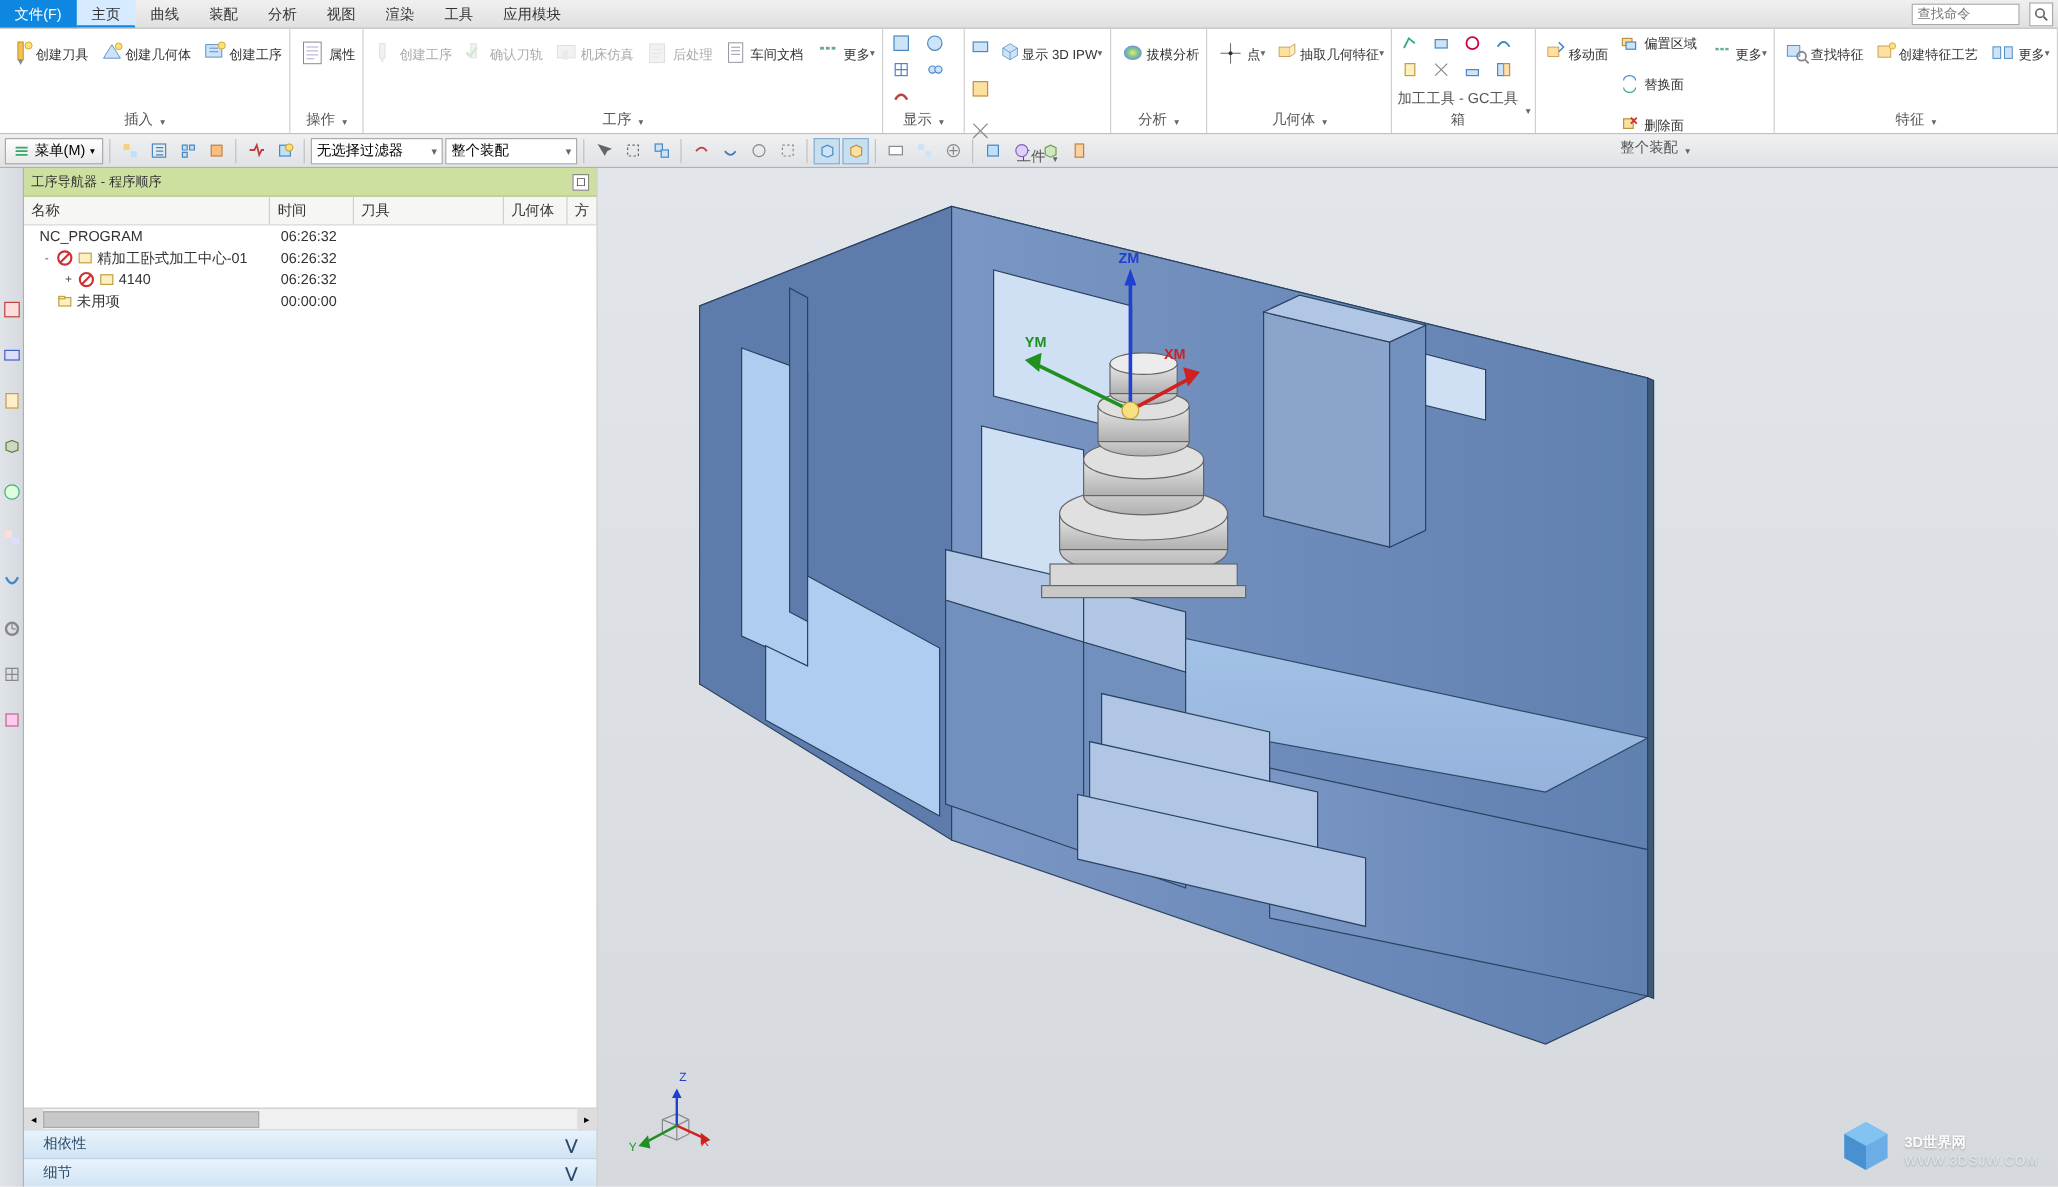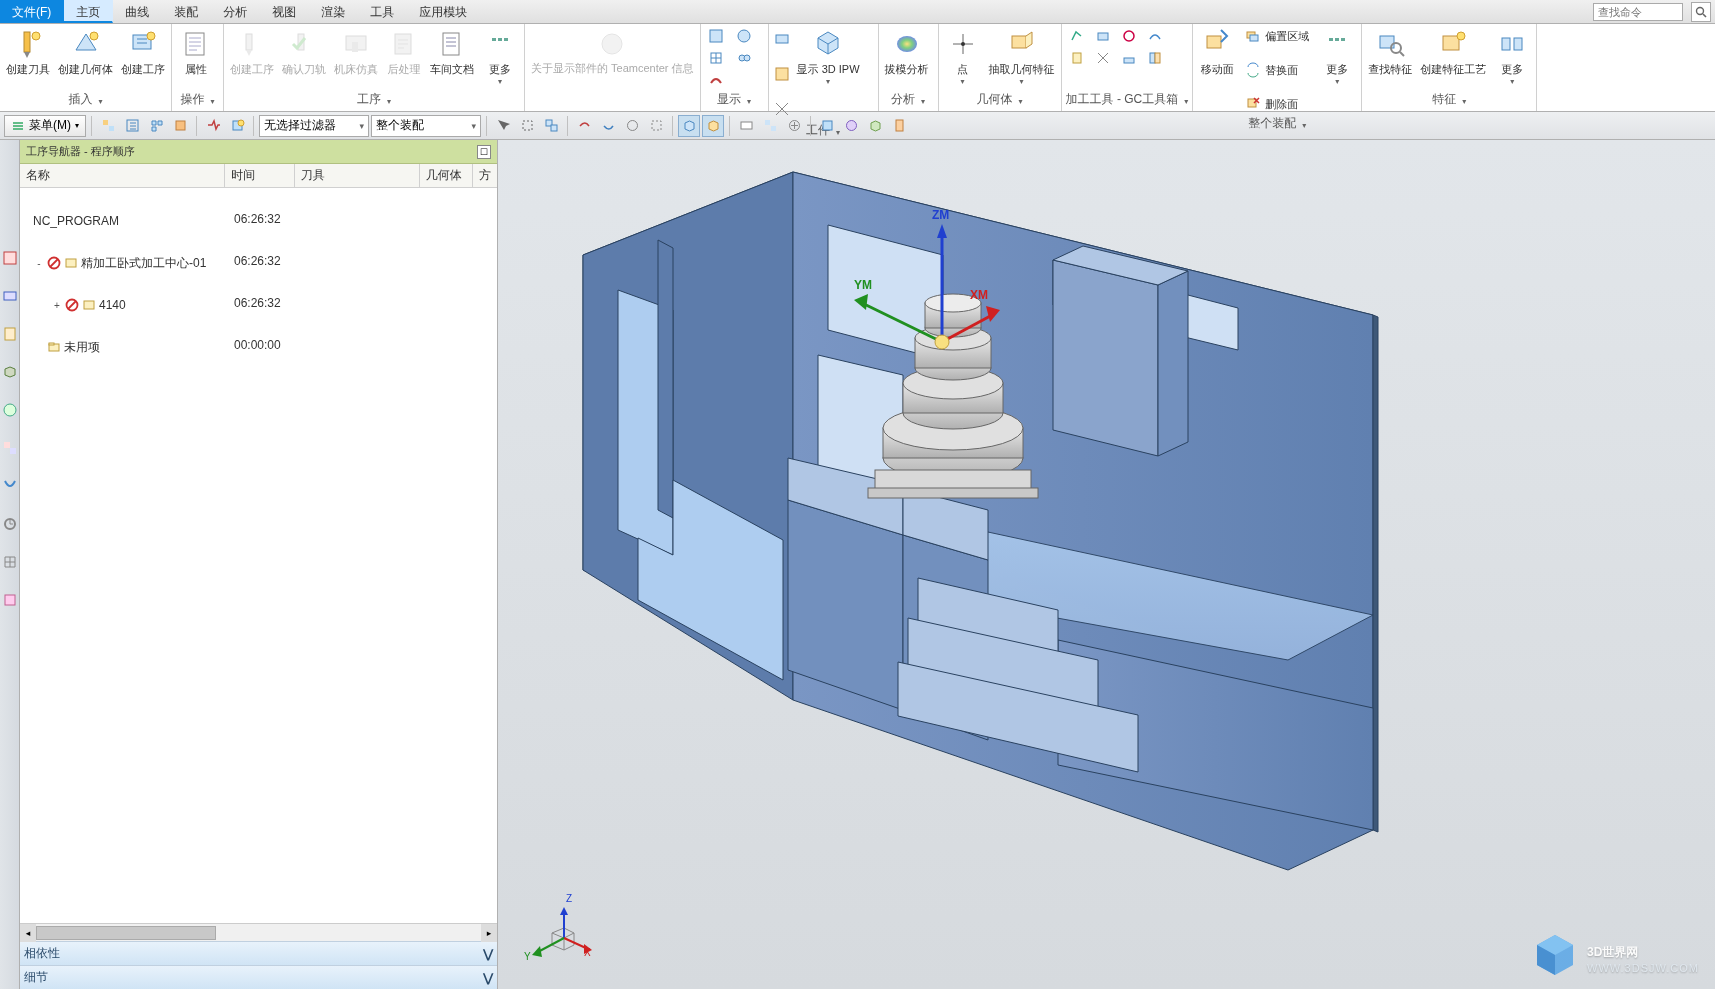--- a/index.html
+++ b/index.html
@@ -8,21 +8,21 @@
 .menubar .tab { padding: 4px 12px; cursor: default; color: #333; border-right: 1px solid transparent; }
 .menubar .tab.file { background: #0d87e0; color: #fff; border-right: 1px solid #0d87e0; }
 .menubar .tab.home { background: #d6ebff; color: #333; border-bottom: 2px solid #0d87e0; }
 .menubar .spacer { flex: 1; }
 .menubar .search { width: 90px; height: 18px; margin: 3px 4px; border: 1px solid #aaa; background: #fff; font-size: 11px; padding: 0 4px; color: #999; }
 .menubar .search-btn { width: 20px; height: 20px; margin: 2px 4px; border: 1px solid #aaa; background: #fff; display: flex; align-items: center; justify-content: center; }
 .ribbon { height: 88px; background: #fff; border-bottom: 1px solid #b0b0b0; display: flex; }
 .ribbon-group { border-right: 1px solid #d0d0d0; display: flex; flex-direction: column; padding: 2px 4px; }
 .ribbon-group .content { flex: 1; display: flex; align-items: flex-start; gap: 4px; }
 .ribbon-group .title { text-align: center; font-size: 11px; color: #555; padding: 1px 0; display: flex; justify-content: center; align-items: center; gap: 4px; }
-.ribbon-btn { display: flex; flex-direction: column; align-items: center; justify-content: center; min-width: 40px; padding: 2px; cursor: default; }
+.ribbon-btn { display: flex; flex-direction: row; align-items: center; justify-content: center; min-width: 40px; padding: 2px; cursor: default; }
 .ribbon-btn .icon { width: 32px; height: 32px; display: flex; align-items: center; justify-content: center; }
 .ribbon-btn .label { font-size: 11px; color: #333; text-align: center; white-space: nowrap; margin-top: 2px; }
 .ribbon-btn.disabled .label { color: #aaa; }
 .ribbon-btn.disabled .icon { opacity: 0.4; }
 .small-col { display: flex; flex-direction: column; gap: 14px; }
 .small-item { display: flex; align-items: center; gap: 4px; height: 20px; padding: 0 4px; cursor: default; }
 .small-item .sicon { width: 16px; height: 16px; }
 .small-item .slabel { font-size: 11px; color: #333; white-space: nowrap; }
 .small-icons-grid { display: grid; grid-template-columns: repeat(4, 24px); gap: 2px; }
 .small-icons-grid .gicon { width: 22px; height: 20px; display: flex; align-items: center; justify-content: center; cursor: default; }
@@ -37,32 +37,32 @@
 .main { height: 849px; display: flex; background: #f0f0f0; }
 .leftbar { width: 20px; background: linear-gradient(90deg,#e0e4e8,#d5dae0); border-right: 1px solid #b0b0b0; display: flex; flex-direction: column; align-items: center; padding-top: 110px; gap: 22px; }
 .leftbar .licon { width: 16px; height: 16px; }
 .navigator { width: 478px; background: #fff; border-right: 1px solid #b0b0b0; display: flex; flex-direction: column; }
 .nav-header { background: #cee0a0; padding: 4px 6px; display: flex; align-items: center; justify-content: space-between; border-bottom: 1px solid #b0c080; }
 .nav-header .title { font-size: 11px; color: #333; }
 .nav-header .max { width: 14px; height: 14px; border: 1px solid #888; background: #fff; display: flex; align-items: center; justify-content: center; font-size: 9px; }
 .nav-cols { display: flex; font-size: 11px; color: #333; background: #f6f6f2; border-bottom: 1px solid #d0d0d0; }
 .nav-cols div { padding: 3px 6px; border-right: 1px solid #d0d0d0; }
 .nav-tree { flex: 1; overflow: auto; background: #fff; }
-.tree-row { display: flex; height: 18px; font-size: 11px; color: #333; margin-top: 24px; }
+.tree-row { display: flex; align-items: center; height: 18px; font-size: 11px; color: #333; }
 .tree-row .cell1 { width: 214px; display: flex; align-items: center; gap: 3px; }
 .tree-row .cell2 { width: 72px; }
 .tree-row .cell3 { width: 130px; }
 .tree-row .cell4 { width: 55px; }
 .twist { width: 10px; text-align: center; font-size: 10px; color: #555; }
 .node-icon { width: 14px; height: 14px; }
 .nav-scroll { height: 18px; background: #f0f0f0; border-top: 1px solid #ccc; position: relative; }
 .nav-scroll .thumb { position: absolute; left: 16px; top: 2px; height: 14px; width: 180px; background: #c8c8c8; border: 1px solid #aaa; }
 .nav-scroll .arrL, .nav-scroll .arrR { position: absolute; top: 0; width: 16px; height: 18px; background: #ddd; display: flex; align-items: center; justify-content: center; font-size: 9px; }
 .nav-scroll .arrL { left: 0; } .nav-scroll .arrR { right: 0; }
-.expander { background: linear-gradient(#e8f2fb,#d0e4f5); border-top: 1px solid #c0d0e0; padding: 3px 4px; display: flex; align-items: center; justify-content: space-between; font-size: 11px; color: #2a4a6a; cursor: default; }
+.expander { background: linear-gradient(#e8f2fb,#d0e4f5); border-top: 1px solid #c0d0e0; padding: 3px 16px; display: flex; align-items: center; justify-content: space-between; font-size: 11px; color: #2a4a6a; cursor: default; }
 .expander .arrow { font-weight: bold; }
 .viewport { flex: 1; position: relative; background: linear-gradient(#e2e6ea,#d6dade); overflow: hidden; }
 .watermark { position: absolute; right: 16px; bottom: 10px; display: flex; align-items: center; gap: 8px; opacity: 0.9; }
 .watermark .cube { width: 48px; height: 48px; }
 .watermark .txt { color: #fff; font-size: 22px; font-weight: bold; text-shadow: 0 1px 2px rgba(0,0,0,0.3); }
 .watermark .txt small { display: block; font-size: 11px; font-weight: normal; letter-spacing: 1px; color: #e0e8ef; }
 .triad { position: absolute; left: 26px; bottom: 24px; width: 70px; height: 70px; }
 .axiswidget { position: absolute; left: 344px; top: 62px; width: 160px; height: 160px; font-size: 12px; font-weight: bold; }
 </style>
 </head>
@@ -204,34 +204,20 @@
           <div class="label">更多</div>
           <span style="font-size:8px;color:#666">▾</span>
         </div>
     </div>
     <div class="title">
         <span>工序</span>
         <span class="dropdown-arrow"></span>
       </div>
   </div>
 
-  <div class="ribbon-group" style="min-width:82px">
-    <div class="content">
-        <div class="ribbon-btn disabled">
-          <div class="icon">
-            <svg viewBox="0 0 32 32">
-              <circle cx="16" cy="16" r="10" fill="#e0e0e0" stroke="#bbb"></circle>
-            </svg>
-          </div>
-          <div class="label" style="white-space:normal;line-height:1.1">关于显示部件的
-Teamcenter 信息</div>
-        </div>
-      </div>
-    <div class="title"></div>
-  </div>
 
   <div class="ribbon-group" style="min-width:68px">
     <div class="content">
       <div class="small-col">
         <div class="small-icons-grid" style="grid-template-columns:repeat(2,26px)">
           <div class="gicon">
               <svg width="18" height="18">
                 <rect x="3" y="3" width="12" height="12" fill="#cde4f8" stroke="#4a88c0"></rect>
               </svg>
             </div>

